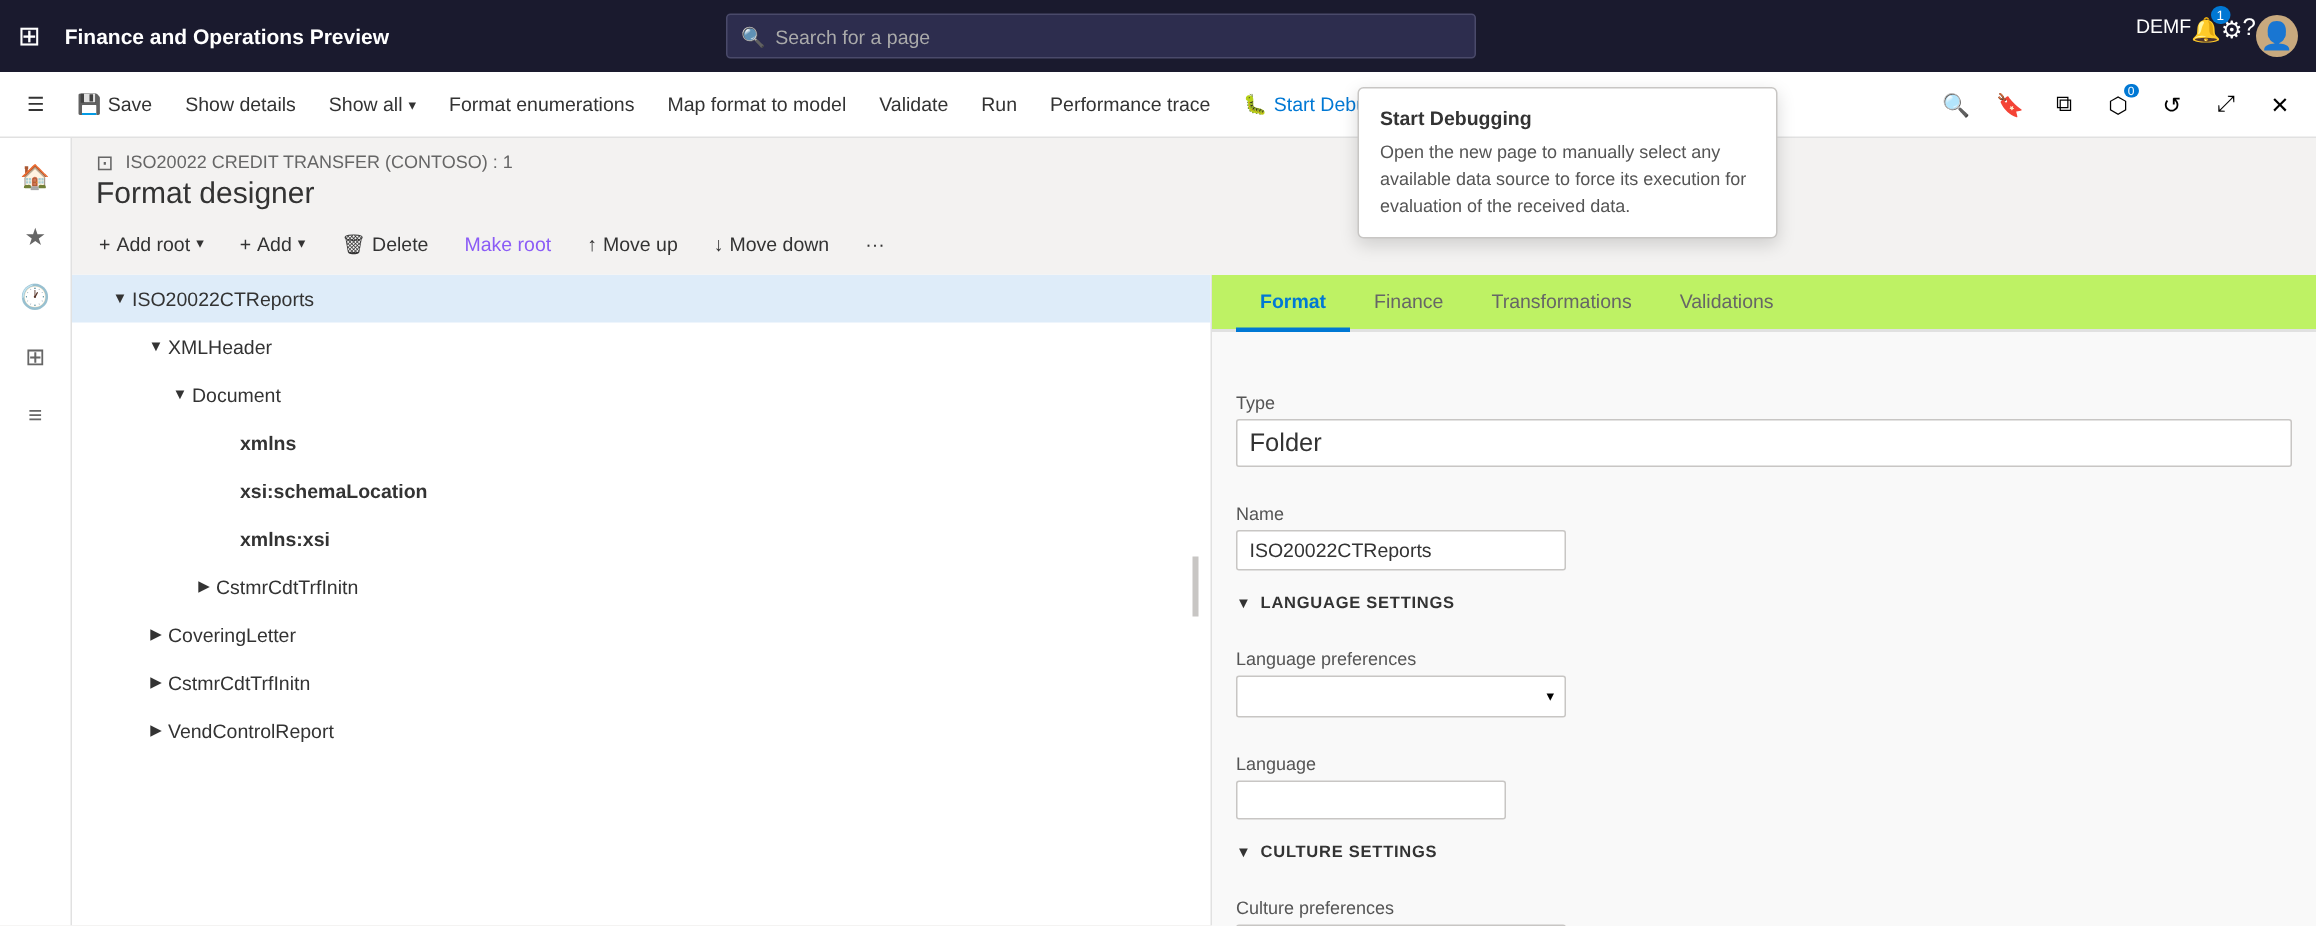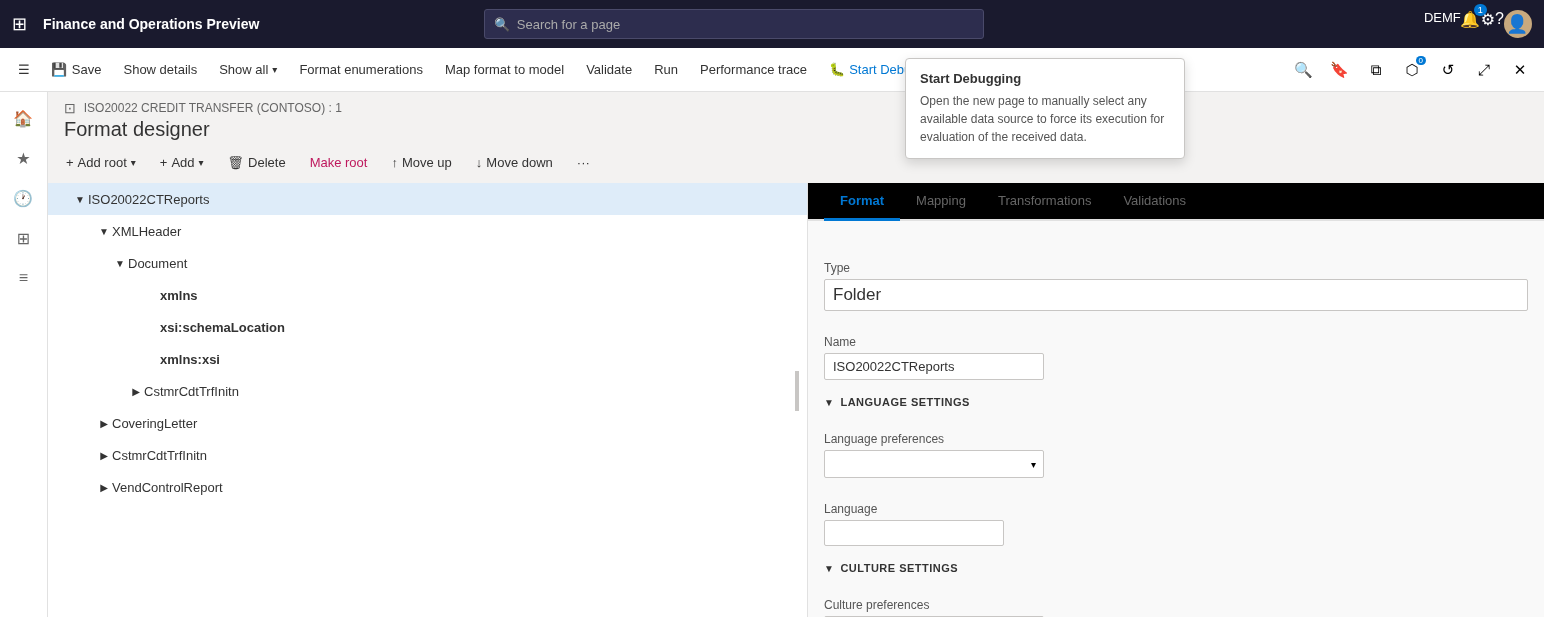--- a/index.html
+++ b/index.html
@@ -104,21 +104,21 @@
       background: transparent;
       cursor: pointer;
       display: flex;
       align-items: center;
       gap: 4px;
       font-size: 13px;
       color: #333;
       border-radius: 3px;
       white-space: nowrap;
     }
-    .toolbar-btn.disabled { color: #be185d; cursor: default; justify-content: center; }
+    .toolbar-btn.disabled { color: #8b5cf6; cursor: default; justify-content: center; }
     .dropdown-arrow { font-size: 10px; }
 
     
     .split-area { display: flex; flex: 1; overflow: hidden; }
 
     
     .tree-panel { width: 760px; background: #fff; overflow-y: auto; border-right: 1px solid #e1e1e1; position: relative; }
     .tree-item {
       height: 32px;
       display: flex;
@@ -132,21 +132,21 @@
     .tree-item .expand-icon { width: 16px; height: 16px; display: inline-flex; align-items: center; justify-content: center; font-size: 10px; flex-shrink: 0; }
     .tree-item .node-label { flex: 1; }
     .tree-indent-1 { padding-left: 24px; }
     .tree-indent-2 { padding-left: 48px; }
     .tree-indent-3 { padding-left: 64px; }
     .tree-indent-4 { padding-left: 80px; }
     .tree-indent-5 { padding-left: 96px; font-weight: bold; }
 
     
     .detail-panel { flex: 1; background: #f9f9f9; overflow-y: auto; padding: 0; }
-    .detail-tabs { display: flex; background: #000000; border-bottom: 2px solid #e1e1e1; padding: 0 16px; }
+    .detail-tabs { display: flex; background: #bef264; border-bottom: 2px solid #e1e1e1; padding: 0 16px; }
     .detail-tab {
       padding: 10px 16px;
       cursor: pointer;
       font-size: 13px;
       color: #666;
       border-bottom: 3px solid transparent;
       margin-bottom: -2px;
     }
     .detail-tab.active { color: #0078d4; border-bottom-color: #0078d4; font-weight: 600; }
     .detail-content { padding: 16px; }
@@ -375,21 +375,21 @@
 
         <div class="tree-item tree-indent-2">
           <span class="expand-icon">▶</span>
           <span class="node-label">VendControlReport</span>
         </div>
       </div>
 
       <div class="detail-panel">
         <div class="detail-tabs">
           <div class="detail-tab active">Format</div>
-          <div class="detail-tab">Mapping</div>
+          <div class="detail-tab">Finance</div>
           <div class="detail-tab">Transformations</div>
           <div class="detail-tab">Validations</div>
         </div>
         <div class="detail-content">
           <div class="field-group">
             <div class="field-label">Type</div>
             <div class="field-value">Folder</div>
           </div>
           <div class="field-group">
             <div class="field-label">Name</div>

